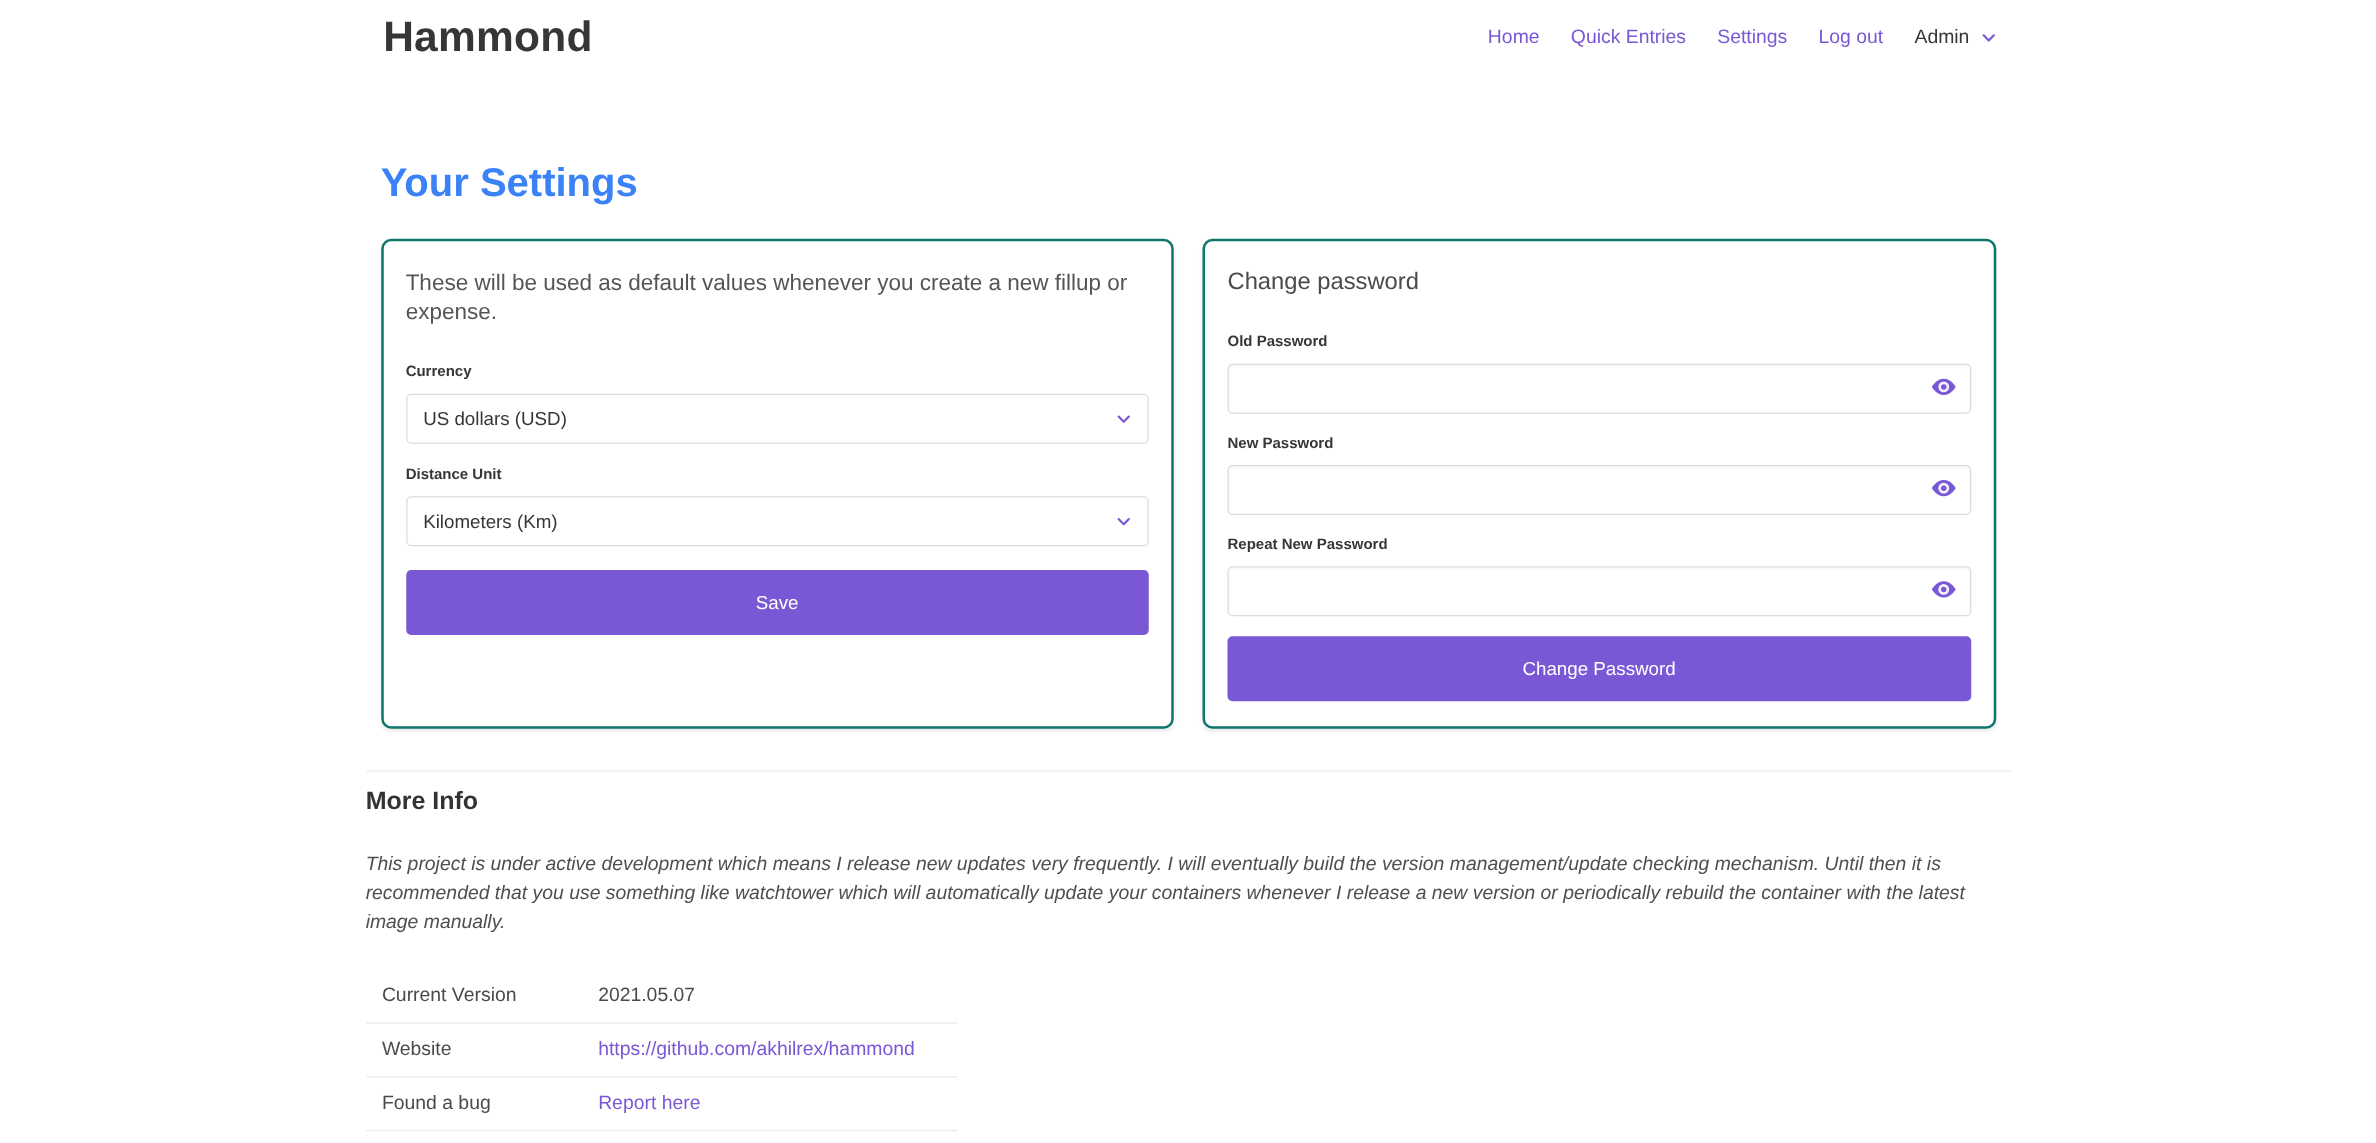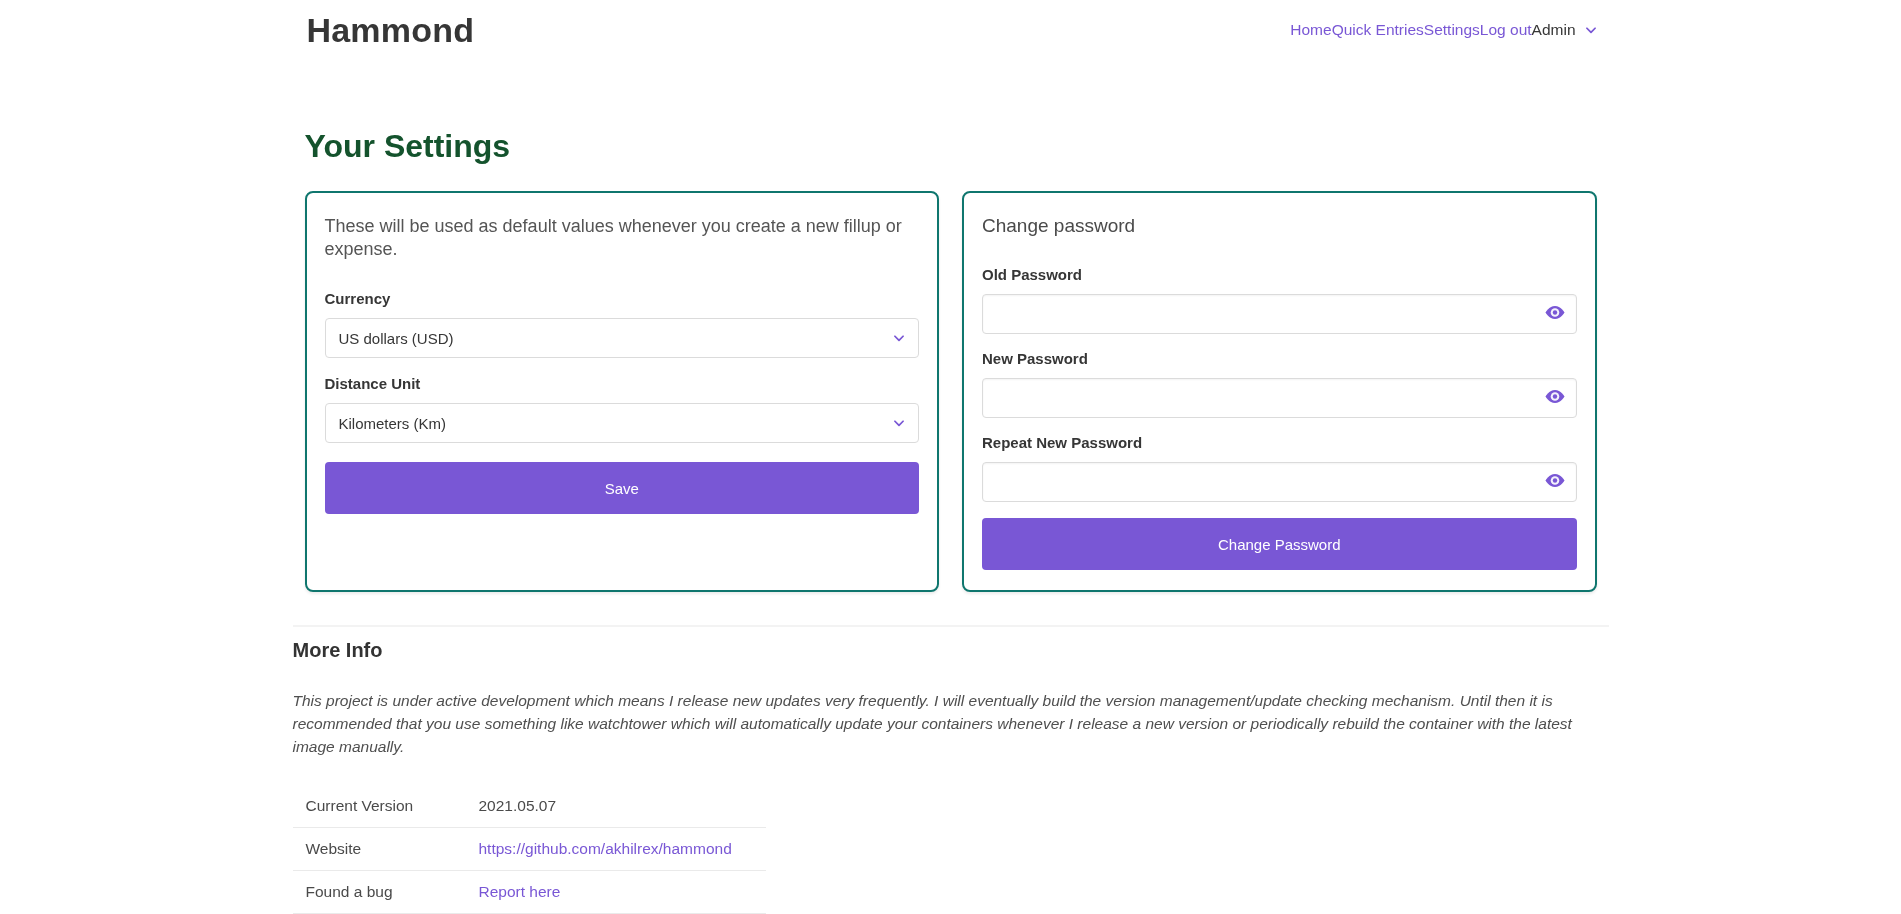--- a/index.html
+++ b/index.html
@@ -11,38 +11,38 @@
     color: #4a4a4a;
   }
   .container { width: 1318px; margin: 0 auto; }
 
   
   .header-inner { display: flex; justify-content: space-between; align-items: center; height: 60px; }
   .brand {
     font-size: 34px; font-weight: 700; color: #363636;
     padding-left: 15px; letter-spacing: 0.2px; cursor: pointer;
   }
-  .nav { display: flex; align-items: center; padding-right: 12px; }
+  .nav { display: flex; align-items: center; gap: 25px; padding-right: 12px; }
   .nav-link { color: #7957d5; font-size: 15.5px; text-decoration: none; cursor: pointer; }
   .nav-user { color: #363636; font-size: 15.5px; display: flex; align-items: center; gap: 8px; cursor: pointer; }
   .chev { display: inline-flex; }
 
   
   .section-settings { padding: 68px 13px 0; }
-  .page-title { font-size: 32px; font-weight: 600; color: #14532d; margin: 0 0 26px; }
+  .page-title { font-size: 32px; font-weight: 600; color: #3b82f6; margin: 0 0 26px; }
   .cards-row { display: flex; gap: 23px; }
   .card {
     flex: 1; background: #fff;
     border: 2px solid #0f766e; border-radius: 8px;
     box-shadow: 0 2px 3px rgba(10,10,10,0.08);
     padding: 22px 18px 20px;
   }
   .card-intro { font-size: 18px; color: #555555; line-height: 1.25; margin: 0 0 30px; max-width: 592px; }
   .field { margin-bottom: 17px; }
-  .field-label { display: block; font-size: 15px; font-weight: 700; color: #363636; margin: 0 0 11px; }
+  .field-label { display: block; font-size: 12px; font-weight: 700; color: #363636; margin: 0 0 11px; }
   .control { position: relative; }
   select.input-select {
     width: 100%; height: 40px;
     border: 1px solid #dbdbdb; border-radius: 4px; background: #fff;
     font-size: 15px; color: #363636; font-family: inherit;
     padding: 0 56px 0 13px;
     appearance: none; -webkit-appearance: none; -moz-appearance: none;
     cursor: pointer;
   }
   .select-chevron { position: absolute; right: 13px; top: 50%; transform: translateY(-50%); pointer-events: none; display: flex; }

